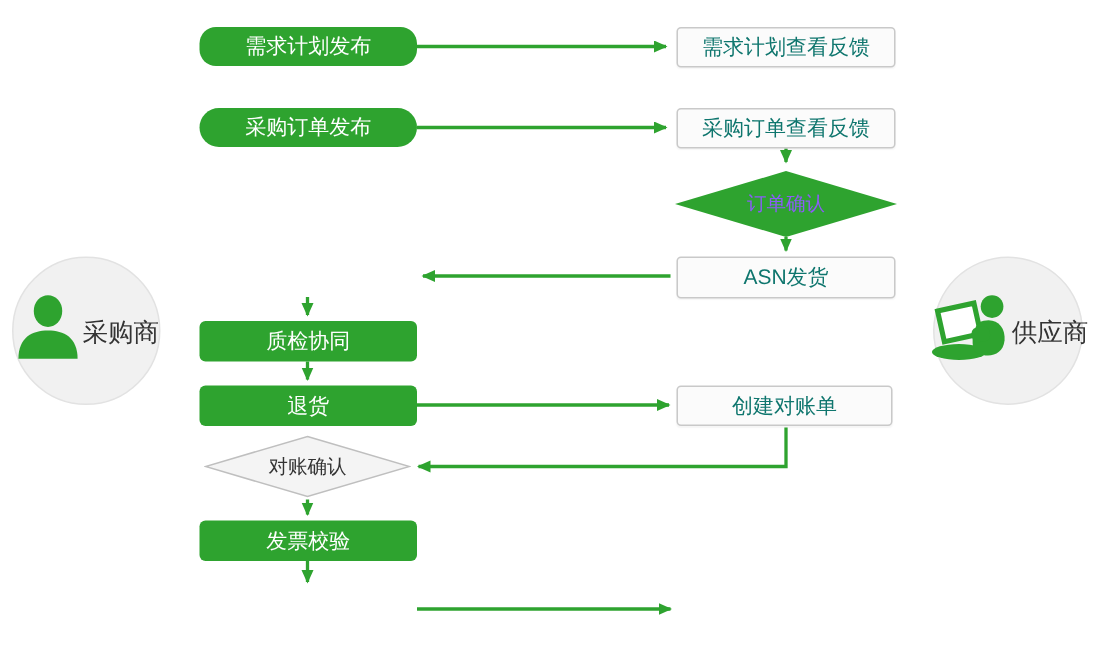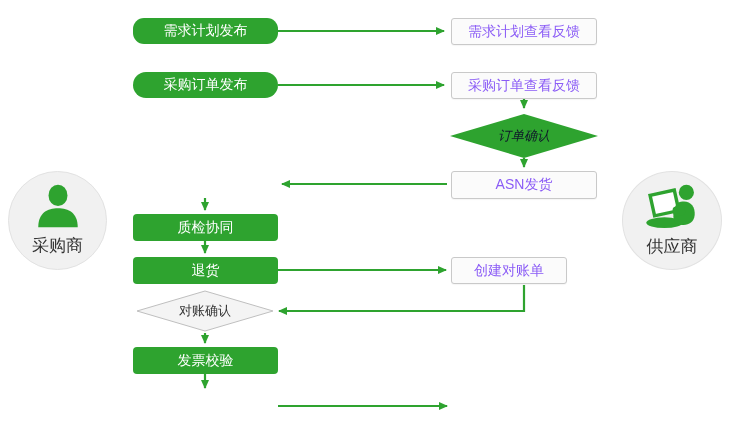--- a/index.html
+++ b/index.html
@@ -31,21 +31,21 @@
     font-size: 14px;
     white-space: nowrap;
   }
   .green-box {
     background: #2ea32f;
     color: #ffffff;
     border-radius: 4px;
   }
   .white-box {
     background: #fbfbfb;
-    color: #8b5cf6;
+    color: #0f766e;
     border: 1px solid #c9c9c9;
     border-radius: 3px;
     box-shadow: 0 1px 1px rgba(0,0,0,0.04);
   }
   .red-box {
     background: #f2512e;
     color: #ffffff;
     border-radius: 3px;
   }
   .diamond {
@@ -58,30 +58,30 @@
   .diamond .label {
     position: absolute;
     left: 0; top: 0;
     width: 100%; height: 100%;
     display: flex;
     align-items: center;
     justify-content: center;
     font-size: 13px;
     white-space: nowrap;
   }
-  .diamond-green .label { color: #0f172a; font-style: italic; }
+  .diamond-green .label { color: #8b5cf6; }
   .diamond-gray .label { color: #333333; }
   .actor {
     position: absolute;
     border-radius: 50%;
     background: #f1f1f1;
     border: 1px solid #e2e2e2;
     box-sizing: border-box;
     display: flex;
-    flex-direction: column;
+    flex-direction: row;
     align-items: center;
     justify-content: center;
   }
   .actor .actor-label {
     color: #333333;
     font-size: 17px;
     margin-top: 2px;
     white-space: nowrap;
   }
 </style>
@@ -160,16 +160,16 @@
 
   <div class="diamond diamond-green" style="left:450px; top:114px; width:148px; height:44px;">
     <svg width="148" height="44" viewBox="0 0 148 44">
       <polygon points="74,0 148,22 74,44 0,22" fill="#2ea32f"></polygon>
     </svg>
     <span class="label">订单确认</span>
   </div>
 
   <div class="node white-box" style="left:451px; top:171px; width:146px; height:28px;">ASN发货</div>
 
-  <div class="node white-box" style="left:451px; top:257px; width:116px; height:27px;">创建对账单</div>
+  <div class="node white-box" style="left:451px; top:257px; width:144px; height:27px;">创建对账单</div>
 
 
 </div>
 
 </body></html>

